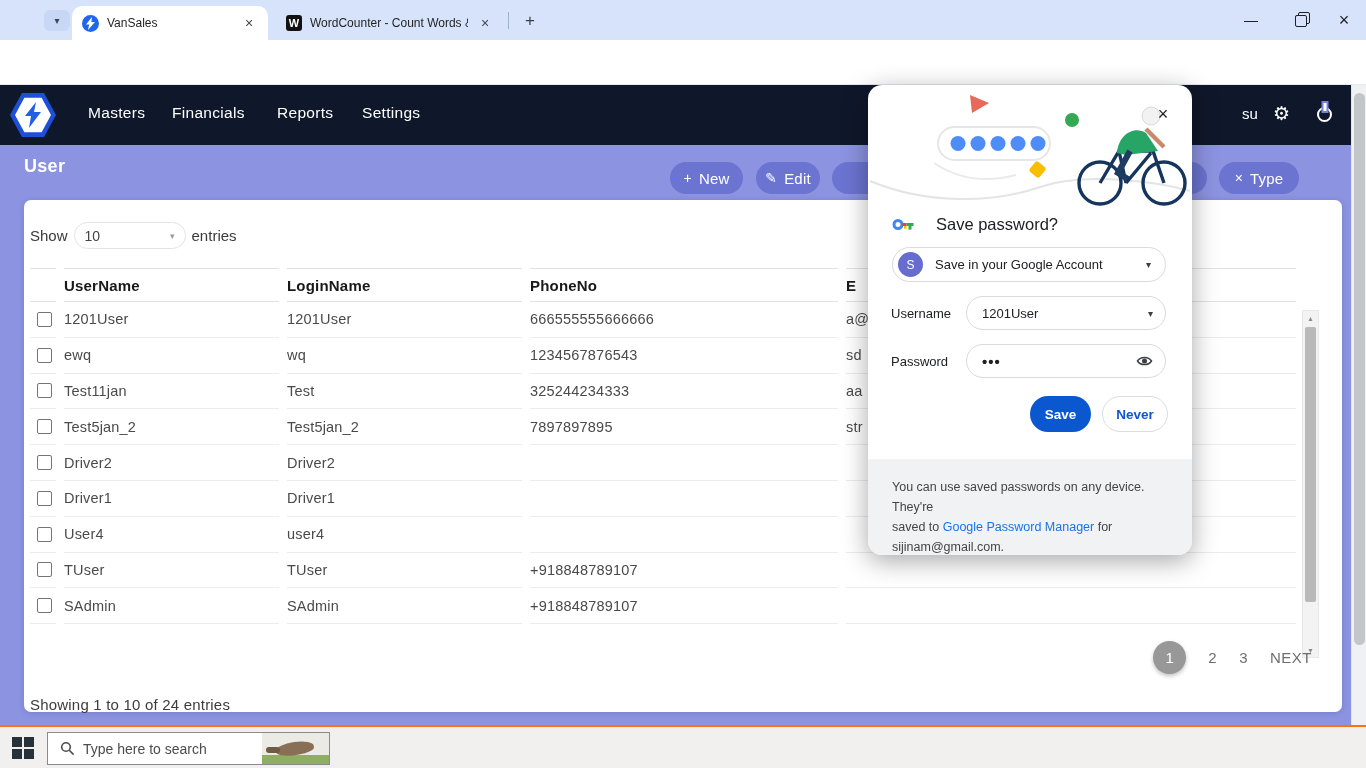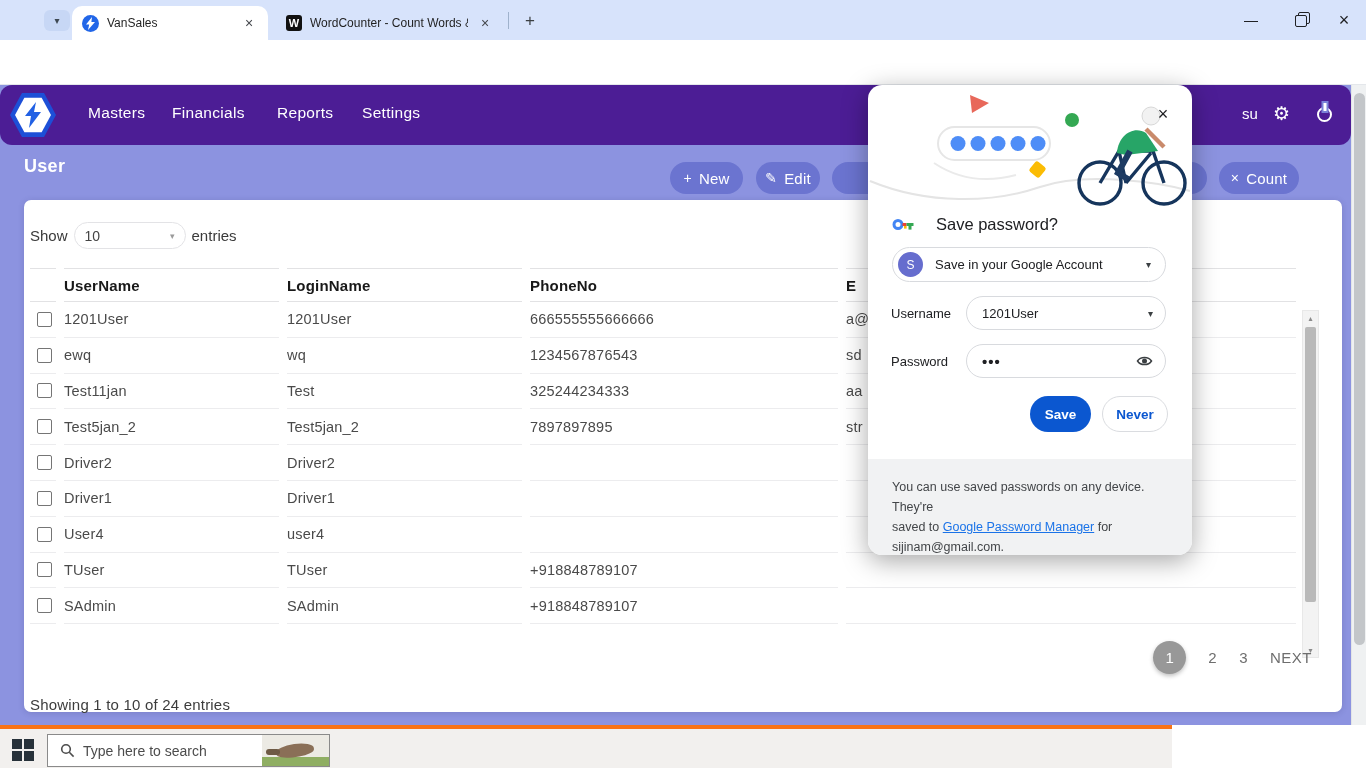--- a/index.html
+++ b/index.html
@@ -37,21 +37,21 @@
   .keycirc{left:1008px;top:3px;width:26px;height:26px;border-radius:50%;background:#dbdee3;justify-content:center;}
   .star{left:1043px;top:4px;font-size:16px;color:#474747;}
   .tb-divider{left:1243px;top:52px;width:1px;height:20px;background:#dadce0;}
   .sidepanel{left:1262px;top:53px;width:19px;height:16px;border:1.8px solid #474747;border-radius:4px;}
   .sidepanel::after{content:"";position:absolute;right:0;top:0;width:8px;height:100%;background:#474747;}
   .avatar{left:1296px;top:51px;width:24px;height:24px;border-radius:50%;background:#5f66c7;color:#fff;font-size:12px;justify-content:center;}
   .kebab{left:1338px;top:51px;font-size:15px;color:#474747;width:14px;justify-content:center;}
 
   
   .page{left:0;top:85px;width:1351px;height:640px;background:#8c93e0;overflow:hidden;}
-  .navbar{left:0;top:0;width:1351px;height:60px;background:#4c1d95;border-radius:12px;}
+  .navbar{left:0;top:0;width:1351px;height:60px;background:#0f172a;}
   .hexlogo{left:10px;top:7px;width:46px;height:46px;}
   .hex1{width:46px;height:46px;background:#1d4fd7;clip-path:polygon(26% 2%,74% 2%,100% 50%,74% 98%,26% 98%,0% 50%);}
   .hex2{position:absolute;left:5px;top:5px;width:36px;height:36px;background:#fff;clip-path:polygon(26% 2%,74% 2%,100% 50%,74% 98%,26% 98%,0% 50%);}
   .navitem{font-size:15.5px;color:#fff;font-weight:500;letter-spacing:.3px;top:19px;}
   .nav-su{left:1242px;top:20px;font-size:15px;color:#fff;}
   .gear{left:1273px;top:17px;font-size:19px;color:#fff;}
   .power{left:1317px;top:22px;width:15px;height:15px;border:2.2px solid #fff;border-radius:50%;}
   .power::before{content:"";position:absolute;left:50%;top:-6px;transform:translateX(-50%);width:3px;height:8px;background:#fff;box-shadow:0 0 0 2px #7a82d8;}
   .band-title{left:24px;top:71px;font-size:18px;font-weight:600;color:#fff;letter-spacing:.3px;}
   .pill{top:77px;height:32px;background:#6b74d0;border-radius:16px;color:#fff;font-size:15px;justify-content:center;gap:7px;letter-spacing:.2px;}
@@ -92,24 +92,24 @@
   .acct-avatar{width:25px;height:25px;border-radius:50%;background:#666dce;color:#fff;font-size:12px;justify-content:center;}
   .acct-text{font-size:13px;color:#202124;flex:1;}
   .fld-label{font-size:13px;color:#202124;}
   .fld{width:200px;height:34px;border:1px solid #d8dade;border-radius:17px;padding:0 12px 0 15px;justify-content:space-between;}
   .fld-val{font-size:13px;color:#202124;}
   .dots{font-size:15px;font-weight:bold;letter-spacing:1px;color:#202124;}
   .btn-save{left:162px;top:311px;width:61px;height:36px;border-radius:18px;background:#0b57d0;color:#fff;font-size:13.5px;font-weight:600;justify-content:center;}
   .btn-never{left:234px;top:311px;width:66px;height:36px;border-radius:18px;background:#fff;border:1px solid #dadce0;color:#0b57d0;font-size:13.5px;font-weight:600;justify-content:center;}
   .dlg-footer{left:0;top:374px;width:324px;height:96px;background:#f1f2f3;padding:18px 24px 0 24px;}
   .dlg-footer p{font-size:12.5px;color:#424548;line-height:20px;}
-  .dlg-link{color:#1a73e8;text-decoration:underline;}
-
-  
-  .taskbar{left:0;top:725px;width:1172px;height:43px;background:#f2f0ee;border-top:4px solid #f97316;}
+  .dlg-link{color:#1a73e8;}
+
+  
+  .taskbar{left:0;top:725px;width:1366px;height:43px;background:#f2f0ee;border-top:2px solid #f97316;}
   .startbtn{left:12px;top:10px;width:22px;height:22px;display:grid;grid-template-columns:10px 10px;grid-template-rows:10px 10px;gap:1.5px;}
   .startbtn span{background:#27313a;}
   .tsearch{left:47px;top:5px;width:283px;height:33px;background:#fff;border:1px solid #8a8a8a;gap:8px;padding-left:12px;overflow:hidden;}
   .tsearch-text{font-size:14px;color:#4c4c4c;flex:1;white-space:nowrap;}
   .platypus{width:67px;height:31px;background:linear-gradient(#eceae4 70%,#8fae62 70%);position:relative;flex-shrink:0;}
   .platypus::before{content:"";position:absolute;left:14px;top:9px;width:38px;height:13px;background:#8a6f57;border-radius:60% 60% 50% 50%;transform:rotate(-8deg);}
   .platypus::after{content:"";position:absolute;left:4px;top:14px;width:14px;height:6px;background:#6e5a45;border-radius:4px;}
 </style>
 </head>
 <body>
@@ -212,21 +212,21 @@
         <span>Edit</span>
     </div>
     <div class="abs flex pill" style="left:832px;width:180px;">
       <span class="ic" style="width:10px;height:12px;border:1.6px solid #fff;border-radius:2px;"></span>
     </div>
     <div class="abs flex pill" style="left:1131px;width:76px;">
       <span>end</span>
     </div>
     <div class="abs flex pill" style="left:1219px;width:80px;">
       <span class="ic">×</span>
-        <span>Count</span>
+        <span>Type</span>
     </div>
 
     <div class="abs card">
       <div class="abs flex show-row">
         <span class="show-label">Show</span>
         <div class="flex show-select">
           <span>10</span>
           <span class="caret">▾</span>
         </div>
         <span class="show-label">entries</span>

